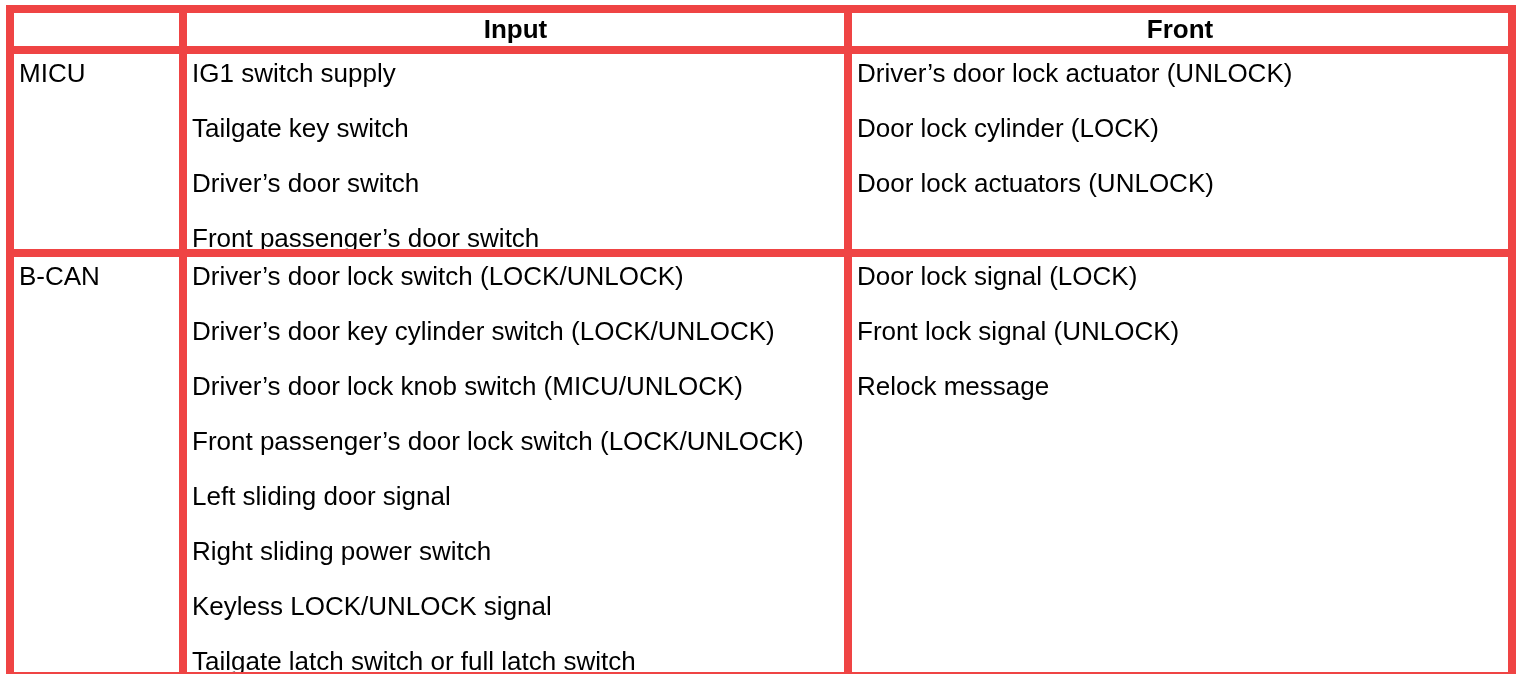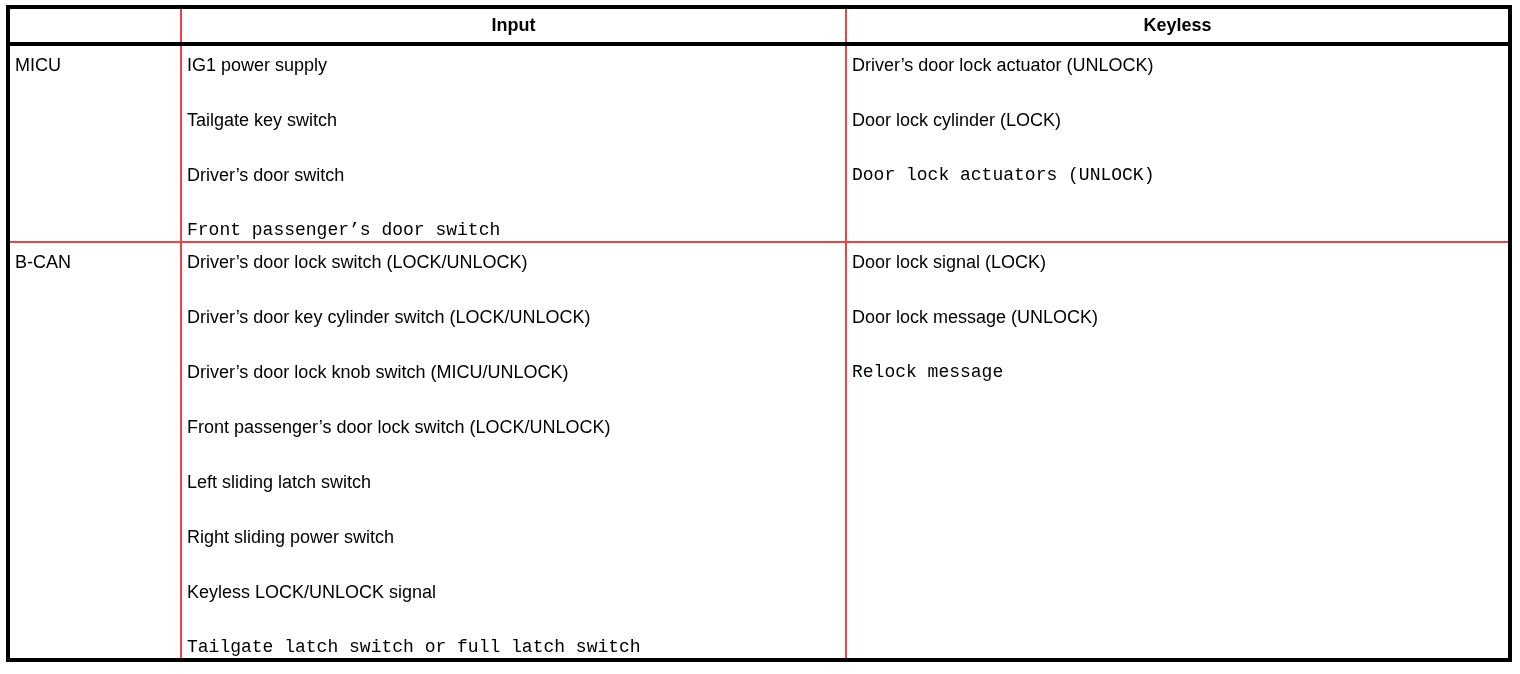--- a/index.html
+++ b/index.html
@@ -19,24 +19,24 @@
     position: absolute;
     left: 6px;
     top: 5px;
     width: 1502px;
     border-collapse: collapse;
     table-layout: fixed;
     border: 4px solid #000000;
   }
   table.io-table th,
   table.io-table td {
-    border: 2px solid #ef4444;
+    border: 8px solid #ef4444;
     padding: 0;
     vertical-align: top;
-    font-size: 18px;
+    font-size: 26px;
     color: #000000;
     overflow: hidden;
   }
   table.io-table thead th {
     border-bottom: 4px solid #000000;
     height: 33px;
     font-weight: bold;
     text-align: center;
     vertical-align: middle;
     line-height: 33px;
@@ -44,53 +44,53 @@
   tr.row-micu  { height: 197px; }
   tr.row-bcan  { height: 418px; }
   .cell-pad {
     padding: 8px 4px 0 5px;
   }
   .item {
     line-height: 22px;
     margin: 0 0 33px 0;
     white-space: nowrap;
   }
-  .item:last-child { margin-bottom: 0; font-family: Liberation Mono, monospace; }
+  .item:last-child { margin-bottom: 0; }
   .row-label-text {
     line-height: 22px;
     white-space: nowrap;
   }
 </style>
 </head>
 <body>
 
 <div class="page">
   <table class="io-table">
     <colgroup>
       <col style="width:173px">
       <col style="width:665px">
       <col style="width:664px">
     </colgroup>
     <thead>
       <tr>
         <th></th>
         <th>Input</th>
-        <th>Keyless</th>
+        <th>Front</th>
       </tr>
     </thead>
     <tbody>
       <tr class="row-micu">
         <td>
           <div class="cell-pad">
             <div class="row-label-text">MICU</div>
           </div>
         </td>
         <td>
           <div class="cell-pad">
-            <div class="item">IG1 power supply</div>
+            <div class="item">IG1 switch supply</div>
             <div class="item">Tailgate key switch</div>
             <div class="item">Driver’s door switch</div>
             <div class="item">Front passenger’s door switch</div>
           </div>
         </td>
         <td>
           <div class="cell-pad">
             <div class="item">Driver’s door lock actuator (UNLOCK)</div>
             <div class="item">Door lock cylinder (LOCK)</div>
             <div class="item">Door lock actuators (UNLOCK)</div>
@@ -102,29 +102,29 @@
           <div class="cell-pad">
             <div class="row-label-text">B-CAN</div>
           </div>
         </td>
         <td>
           <div class="cell-pad">
             <div class="item">Driver’s door lock switch (LOCK/UNLOCK)</div>
             <div class="item">Driver’s door key cylinder switch (LOCK/UNLOCK)</div>
             <div class="item">Driver’s door lock knob switch (MICU/UNLOCK)</div>
             <div class="item">Front passenger’s door lock switch (LOCK/UNLOCK)</div>
-            <div class="item">Left sliding latch switch</div>
+            <div class="item">Left sliding door signal</div>
             <div class="item">Right sliding power switch</div>
             <div class="item">Keyless LOCK/UNLOCK signal</div>
             <div class="item">Tailgate latch switch or full latch switch</div>
           </div>
         </td>
         <td>
           <div class="cell-pad">
             <div class="item">Door lock signal (LOCK)</div>
-            <div class="item">Door lock message (UNLOCK)</div>
+            <div class="item">Front lock signal (UNLOCK)</div>
             <div class="item">Relock message</div>
           </div>
         </td>
       </tr>
     </tbody>
   </table>
 </div>
 
 </body></html>

